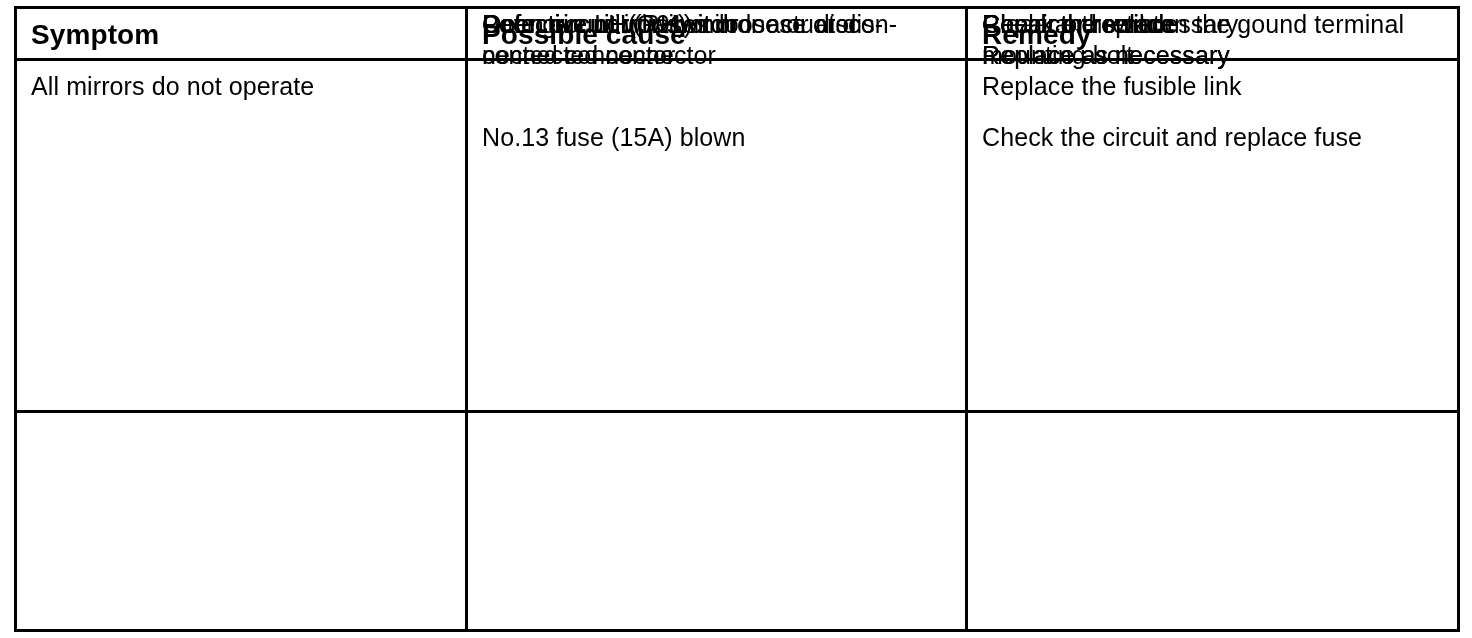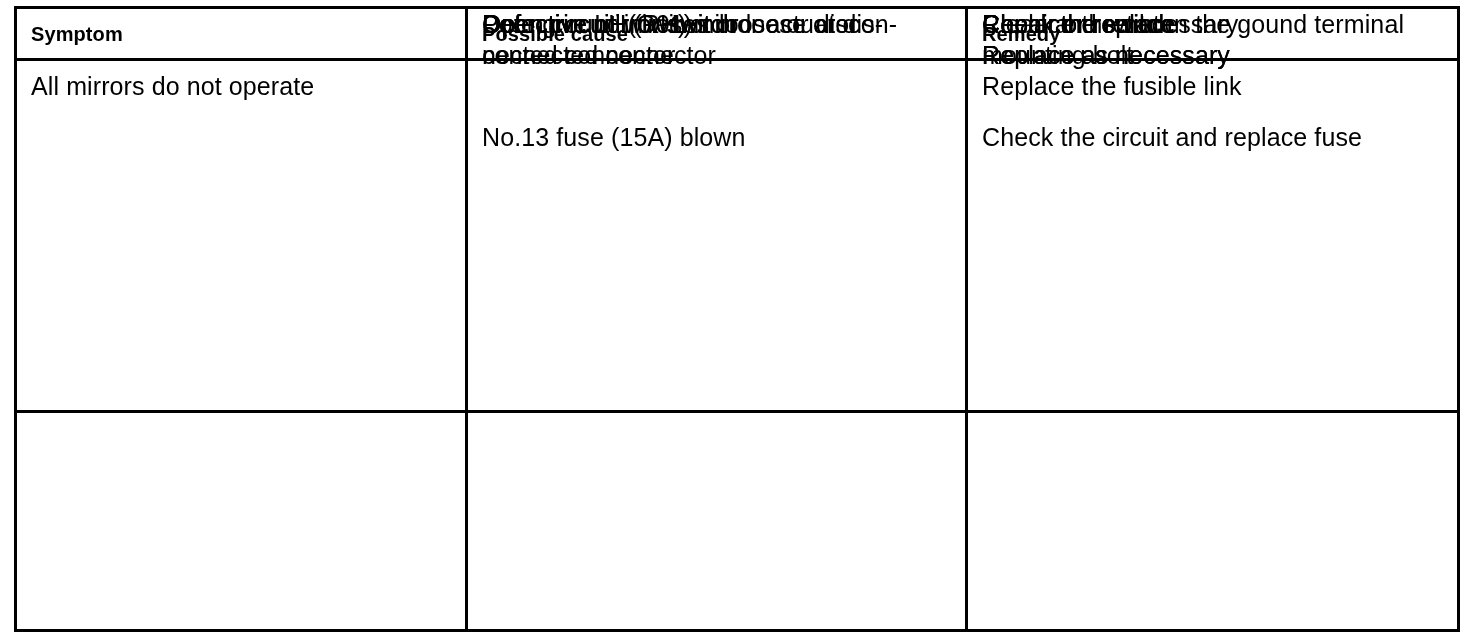--- a/index.html
+++ b/index.html
@@ -63,21 +63,21 @@
     position: absolute;
     box-sizing: border-box;
     font-size: 25px;
     line-height: 31px;
     letter-spacing: 0.1px;
     color: #000000;
     white-space: pre-line;
   }
   .cell.head {
     font-weight: bold;
-    font-size: 20px;
+    font-size: 28px;
   }
 
   
   .c-symptom { left: 14px;  width: 430px; }
   .c-cause   { left: 465px; width: 478px; }
   .c-remedy  { left: 965px; width: 472px; }
 
   
   .head-y { top: 10px; }
 

